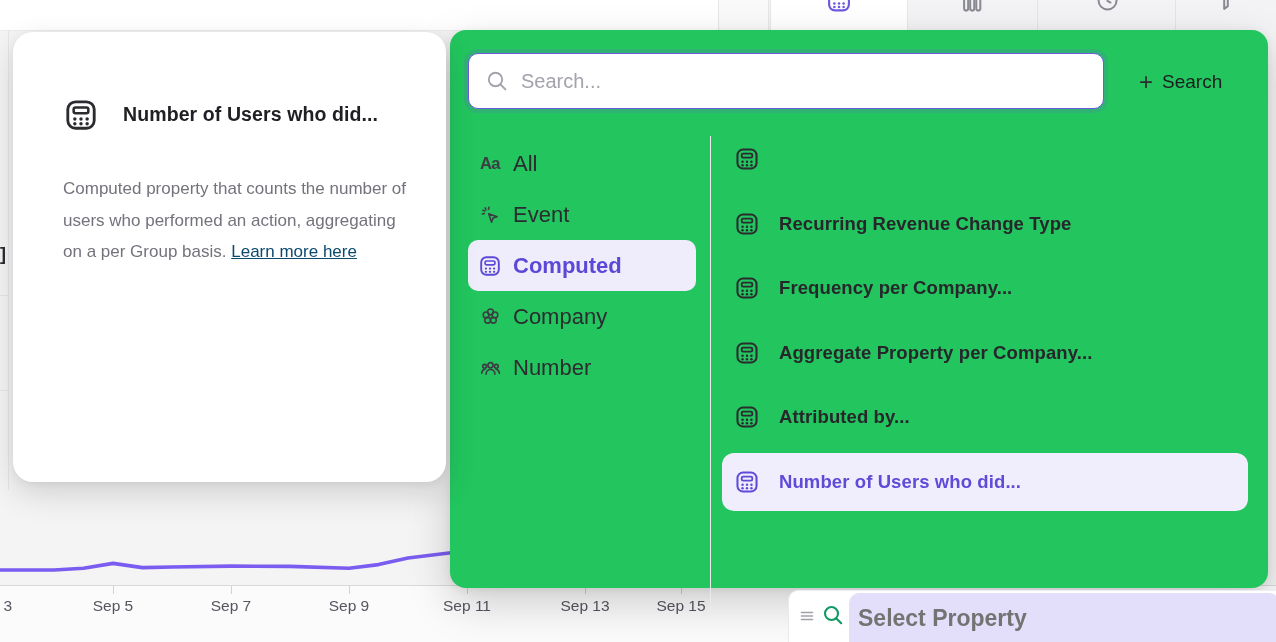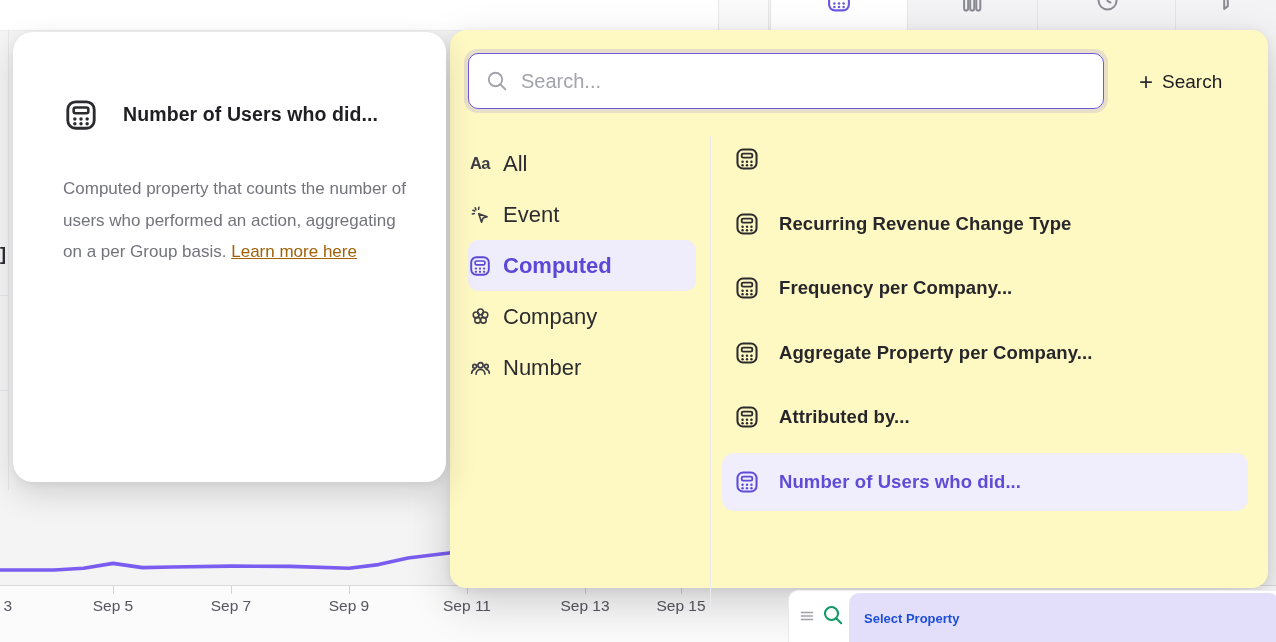--- a/index.html
+++ b/index.html
@@ -27,38 +27,38 @@
   #axis-strip{left:0;top:585px;width:1276px;height:57px;background:#fbfbfc;border-top:1px solid #dadade;z-index:4;}
   .tick{position:absolute;top:0;width:1px;height:8px;background:#d2d2d8;}
   .x-label{position:absolute;top:11px;width:80px;text-align:center;color:#55555e;font-size:15.5px;}
 
   
   #tooltip-card{left:13px;top:32px;width:433px;height:450px;background:#fff;border-radius:20px;
     box-shadow:0 12px 32px rgba(0,0,0,.14),0 2px 8px rgba(0,0,0,.06);z-index:30;}
   #card-icon{left:50px;top:65px;width:36px;height:36px;color:#2b2b30;}
   #card-title{left:110px;top:71px;width:300px;font-size:19.5px;font-weight:700;color:#202024;letter-spacing:.1px;}
   #card-desc{left:50px;top:141px;width:352px;font-size:17px;line-height:31.5px;color:#73737c;}
-  #card-desc a{color:#a16207;text-decoration:underline;}
-
-  
-  #picker-panel{left:450px;top:30px;width:818px;height:558px;background:#fef9c3;border-radius:16px;
+  #card-desc a{color:#0c4a6e;text-decoration:underline;}
+
+  
+  #picker-panel{left:450px;top:30px;width:818px;height:558px;background:#22c55e;border-radius:16px;
     box-shadow:0 16px 44px rgba(0,0,0,.18),0 2px 10px rgba(0,0,0,.08);z-index:20;}
   #search-box{position:absolute;left:18px;top:23px;width:636px;height:56px;border:1.5px solid #6d5ae0;border-radius:10px;
     box-shadow:0 0 0 4px rgba(109,90,224,.16);display:flex;align-items:center;background:#fff;box-sizing:border-box;}
   #search-box .mag{margin-left:16px;width:24px;height:24px;color:#a3a3ac;flex:0 0 auto;}
   #search-input{border:none;outline:none;flex:1;margin-left:10px;font-size:20px;color:#3f3f46;font-family:inherit;background:transparent;}
   #search-input::placeholder{color:#a3a3ac;}
   #create-btn{position:absolute;left:683px;top:33px;width:120px;height:38px;display:flex;align-items:center;gap:9px;
     background:none;border:none;cursor:pointer;font-family:inherit;color:#1c1c21;}
   #create-btn .plus{font-size:24px;font-weight:400;line-height:1;color:#2b2b30;}
   #create-btn .lbl{font-size:19px;font-weight:500;}
 
   #cat-list{position:absolute;left:18px;top:108px;width:228px;}
   .cat-item{position:relative;height:51px;display:flex;align-items:center;border-radius:10px;cursor:pointer;color:#2b2b30;}
-  .cat-item .c-icon{width:24px;height:24px;margin-left:0;flex:0 0 auto;display:flex;align-items:center;justify-content:center;color:#3c3c43;}
+  .cat-item .c-icon{width:24px;height:24px;margin-left:10px;flex:0 0 auto;display:flex;align-items:center;justify-content:center;color:#3c3c43;}
   .cat-item .c-label{margin-left:11px;font-size:22px;font-weight:500;color:#2b2b30;}
   .cat-item.selected{background:#efecfb;}
   .cat-item.selected .c-label,.cat-item.selected .c-icon{color:#5b48d6;font-weight:600;}
   .aa-glyph{font-size:16.5px;font-weight:600;letter-spacing:-0.5px;}
 
   #v-divider{position:absolute;left:260px;top:106px;width:1px;height:479px;background:#ebebef;}
 
   #prop-list{position:absolute;left:272px;top:100px;width:526px;}
   .prop-item{position:relative;height:58px;margin-bottom:6.5px;display:flex;align-items:center;border-radius:12px;cursor:pointer;}
   .prop-item .p-icon{width:26px;height:26px;margin-left:12px;flex:0 0 auto;color:#2b2b30;}
@@ -66,21 +66,21 @@
   .prop-item.selected{background:#f0eefc;}
   .prop-item.selected .p-label,.prop-item.selected .p-icon{color:#5f4bd8;}
 
   
   #query-row{left:788px;top:590px;width:488px;height:52px;background:#fff;border-left:1px solid #eaeaee;border-top:1px solid #eeeef2;
     border-top-left-radius:10px;z-index:25;}
   #drag-handle{position:absolute;left:10px;top:17px;width:16px;height:16px;color:#a1a1aa;cursor:grab;}
   #green-search{position:absolute;left:32px;top:12px;width:24px;height:24px;color:#119964;}
   #select-pill{position:absolute;left:60px;top:2px;width:430px;height:50px;background:#e3dffa;border-radius:10px 10px 0 0;
     display:flex;align-items:center;cursor:pointer;}
-  #select-pill .s-label{margin-left:15px;font-size:13px;font-weight:600;color:#1d4ed8;}
+  #select-pill .s-label{margin-left:9px;font-size:23px;font-weight:600;color:#737373;}
 </style>
 </head>
 <body>
 
 <div id="screen">
 
   <div id="top-left-bar" class="abs"></div>
   <div id="top-gap" class="abs"></div>
   <div id="tab-bar" class="abs">
     <div class="tab active" style="left:1px;width:136px;">

